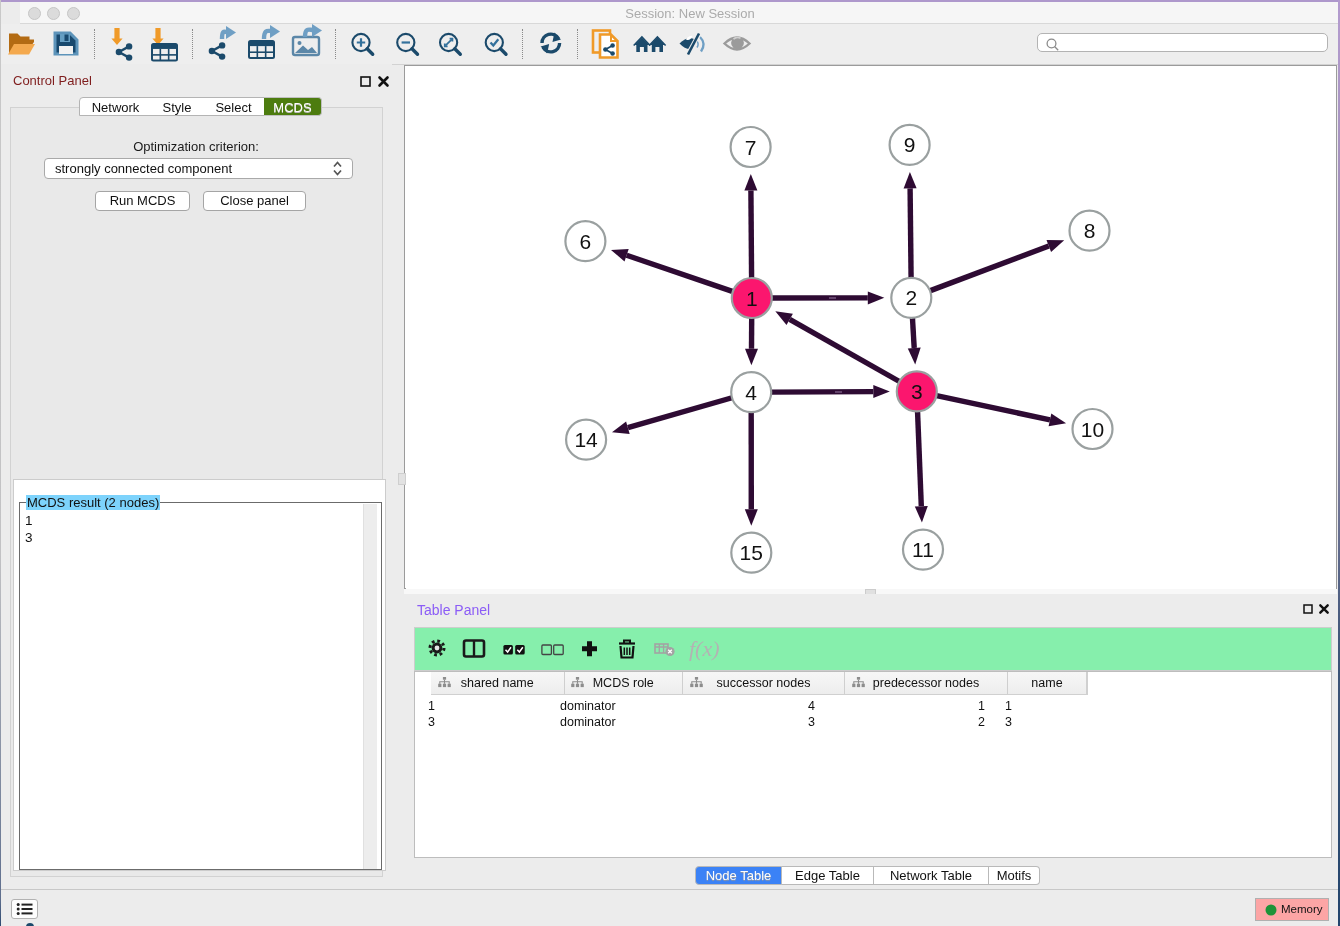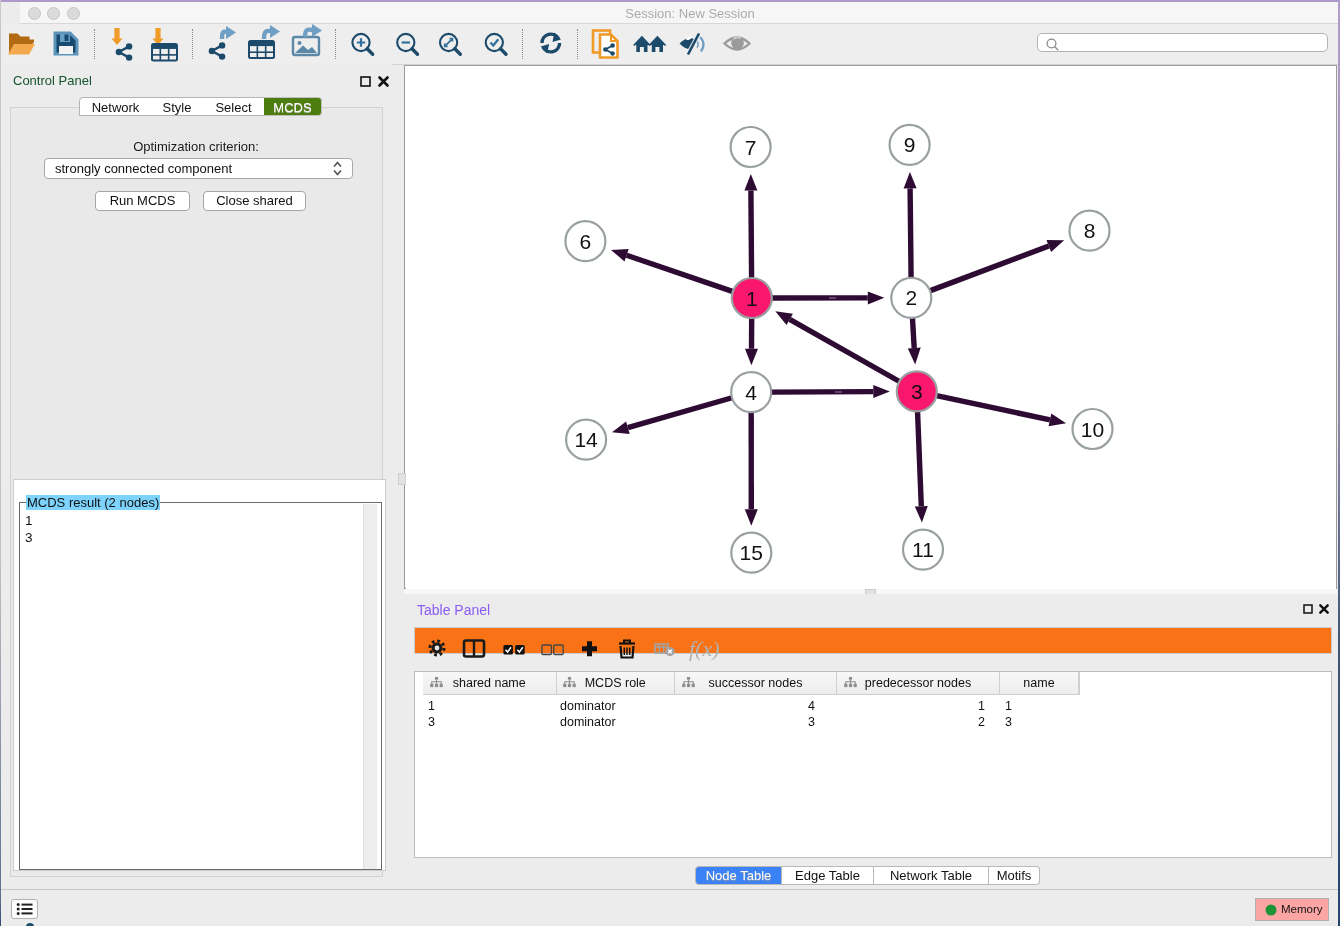--- a/index.html
+++ b/index.html
@@ -15,21 +15,21 @@
   #wintitle{position:absolute;top:4px;left:0;width:100%;text-align:center;
     font-size:13px;color:#ababab;}
   
   #toolbar{left:0;top:24px;width:1340px;height:40px;background:#eeeeee;
     border-bottom:1px solid #d2d2d2;}
   .tsep{position:absolute;top:5px;height:30px;width:0;border-left:1px dotted #8a8a8a;}
   #searchbox{position:absolute;left:1037px;top:9px;width:289px;height:17px;
     background:#ffffff;border:1px solid #b3b3b3;border-radius:5px;}
   
   #cpanel{left:0;top:64px;width:392px;height:825px;background:#ececec;}
-  #cp-title{position:absolute;left:13px;top:9px;font-size:13px;color:#14532d;}
+  #cp-title{position:absolute;left:13px;top:9px;font-size:13px;color:#7f1d1d;}
   .tab{position:absolute;top:33px;height:19px;line-height:19px;text-align:center;
     font-size:13px;color:#111;background:#fff;border:1px solid #b4b4b4;box-sizing:border-box;}
   #cp-inner{position:absolute;left:10px;top:43px;width:373px;height:770px;
     background:#e9e9e9;border:1px solid #d2d2d2;box-sizing:border-box;}
   #optlabel{position:absolute;left:0;top:75px;width:392px;text-align:center;
     font-size:13px;color:#1a1a1a;}
   #dropdown{position:absolute;left:44px;top:94px;width:309px;height:21px;background:#fff;
     border:1px solid #a9a9a9;border-radius:4px;box-sizing:border-box;
     font-size:13px;color:#111;line-height:19px;padding-left:10px;}
   .btn{position:absolute;top:127px;height:20px;background:#fff;border:1px solid #a5a5a5;
@@ -54,25 +54,25 @@
     border:1px solid #9b9b9b;box-sizing:border-box;}
   #nettitle{position:absolute;left:0;top:0;width:100%;height:23px;
     background:linear-gradient(#f5f5f5,#dcdcdc);border-bottom:1px solid #b8b8b8;box-sizing:border-box;}
   .light{position:absolute;top:6.5px;width:11px;height:11px;border-radius:50%;box-sizing:border-box;}
   #netname{position:absolute;top:4px;left:0;width:100%;text-align:center;
     font-size:13px;font-weight:bold;color:#1a1a1a;}
   #netcanvas{position:absolute;left:1px;top:23px;width:930px;height:500px;background:#fff;}
   
   #tpanel{left:404px;top:594px;width:936px;height:295px;background:#ececec;}
   #tp-title{position:absolute;left:13px;top:8px;font-size:14px;color:#8b5cf6;}
-  #tp-toolbar{position:absolute;left:10px;top:33px;width:918px;height:27px;
-    background:#f97316;border:1px solid #cdcdcd;box-sizing:border-box;}
+  #tp-toolbar{position:absolute;left:10px;top:33px;width:918px;height:44px;
+    background:#86efac;border:1px solid #cdcdcd;box-sizing:border-box;}
   #tp-table{position:absolute;left:10px;top:77px;width:918px;height:187px;
     background:#ffffff;border:1px solid #bdbdbd;box-sizing:border-box;}
-  #tp-header{position:absolute;left:8px;top:0;width:656px;height:22px;
+  #tp-header{position:absolute;left:16px;top:0;width:656px;height:22px;
     background:linear-gradient(#f7f7f7,#ededed);border-bottom:1px solid #d0d0d0;
     border-right:1px solid #d0d0d0;}
   .hcol{position:absolute;top:0;height:22px;box-sizing:border-box;border-right:1px solid #cfcfcf;
     font-size:12.5px;color:#111;text-align:center;line-height:22px;}
   .cell{position:absolute;font-size:12.5px;color:#111;height:16px;line-height:16px;}
   
   .btab{position:absolute;top:272px;height:19px;box-sizing:border-box;border:1px solid #b9b9b9;
     background:#fff;font-size:13px;color:#111;text-align:center;line-height:17px;}
 </style>
 </head>
@@ -197,21 +197,21 @@
     <div class="tab" style="left:203px;width:62px;border-left:none">Select</div>
     <div class="tab" style="left:264px;width:58px;border-left:none;border-radius:0 4px 4px 0;background:#4d7c0f;color:#ffffff;text-shadow:0 1px 0 #bbb;border-color:#c0c0c0">MCDS</div>
     <div id="dropdown">strongly connected component
       <svg width="11" height="15" style="position:absolute;right:9px;top:2px" viewBox="0 0 11 15">
         <path d="M2 5.5 L5.5 1.5 L9 5.5" fill="none" stroke="#555" stroke-width="1.7"></path>
         <path d="M2 9.5 L5.5 13.5 L9 9.5" fill="none" stroke="#555" stroke-width="1.7"></path>
       </svg>
     </div>
     <div id="optlabel">Optimization criterion:</div>
     <div class="btn" style="left:95px;width:95px">Run MCDS</div>
-    <div class="btn" style="left:203px;width:103px">Close shared</div>
+    <div class="btn" style="left:203px;width:103px">Close panel</div>
     <div id="resultbox">
       <div id="fieldset">
         <div id="fslabel">MCDS result (2 nodes)</div>
         <div style="position:absolute;left:5px;top:9px;font-size:13.5px;color:#111;line-height:17px">1<br>3</div>
         <div id="scrolltrack"></div>
       </div>
     </div>
   </div>
 
   <div id="netwin" class="abs">

